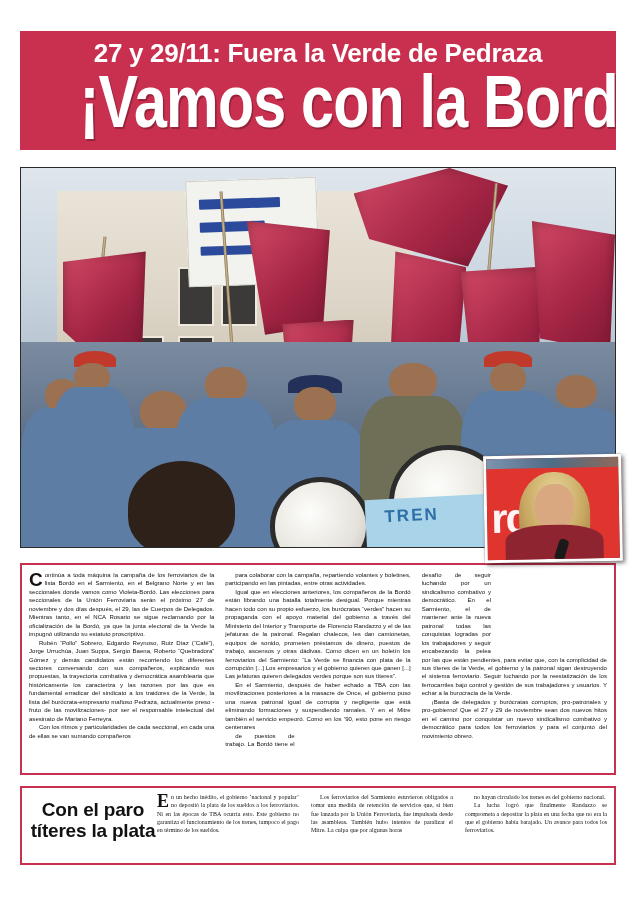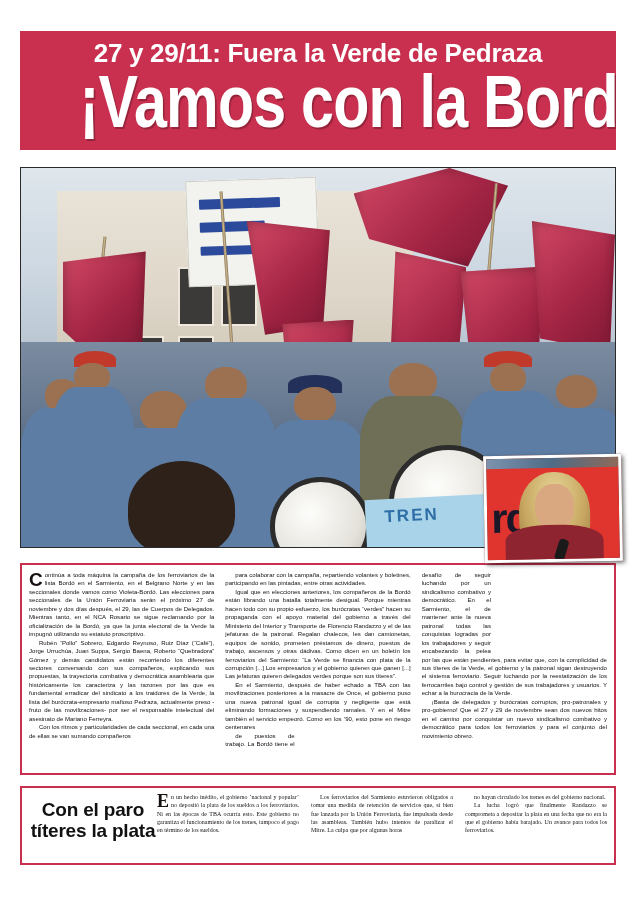--- a/index.html
+++ b/index.html
@@ -117,21 +117,21 @@
     z-index:6;
     background:#7a2b2b;
   }
   .inset .redbg{
     position:absolute;left:0;top:10%;width:100%;height:90%;
     background:#e0342f;
   }
   .inset .redbg .wordmark{
     position:absolute;left:4px;top:28%;
     font-family:"Liberation Sans", sans-serif;
-    font-weight:bold;font-size:42px;color:#0f172a;
+    font-weight:bold;font-size:42px;color:#ffffff;
     letter-spacing:-2px;opacity:.95;
   }
   .inset .topstrip{
     position:absolute;left:0;top:0;width:100%;height:11%;
     background:linear-gradient(90deg,#7d93ae,#4f6b86,#8d6a5a);
   }
   .inset .hair{
     position:absolute;left:24%;top:14%;width:54%;height:82%;
     background:radial-gradient(ellipse at 50% 30%,#e8d79a,#c8a862 60%,#9d7d42);
     border-radius:48% 48% 38% 38%;

